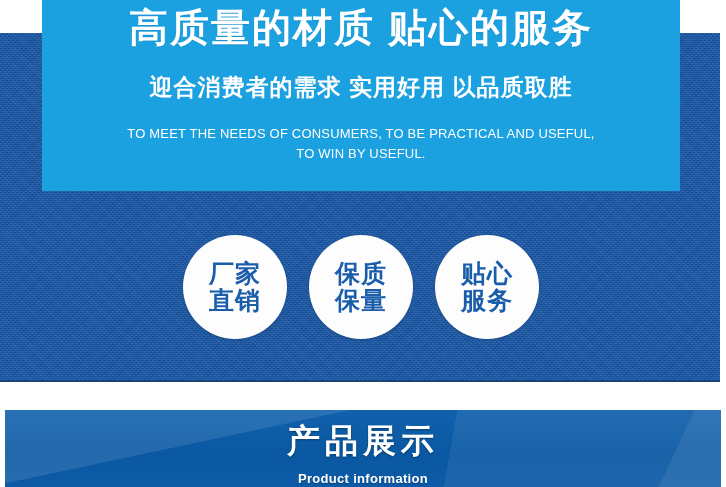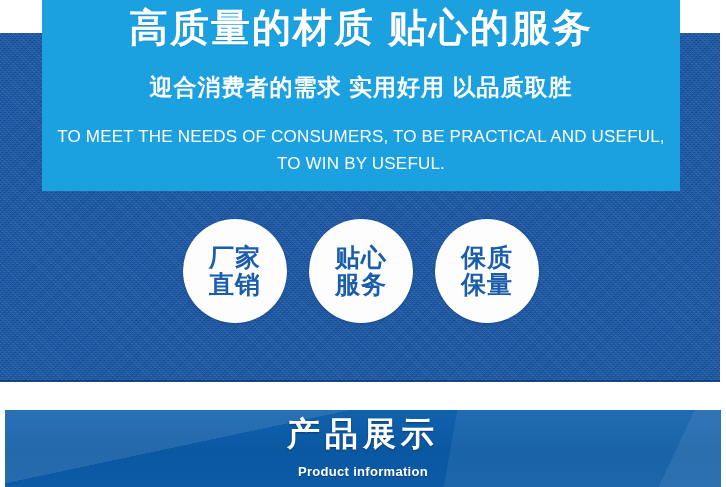--- a/index.html
+++ b/index.html
@@ -69,32 +69,32 @@
     padding-top: 12px;
     font-size: 23px;
     font-weight: bold;
     letter-spacing: 1px;
     line-height: 1.2;
     white-space: nowrap;
   }
   .headline-sub-en {
     margin: 0;
     padding-top: 11px;
-    font-size: 17px;
+    font-size: 13px;
     font-weight: normal;
     letter-spacing: 0.2px;
     line-height: 1.55;
   }
   .headline-sub-en span { display: block; }
 
   
   .circles-row {
     position: absolute;
     left: 42px;
-    top: 216px;
+    top: 232px;
     width: 638px;
     height: 110px;
     display: flex;
     justify-content: center;
     align-items: center;
     gap: 22px;
   }
   .circle {
     width: 104px;
     height: 104px;
@@ -139,21 +139,21 @@
     height: 100%;
     background: linear-gradient(115deg, rgba(255,255,255,0.00) 0%,
                                         rgba(255,255,255,0.00) 45%,
                                         rgba(255,255,255,0.07) 45%,
                                         rgba(255,255,255,0.07) 100%);
     pointer-events: none;
   }
   .product-title {
     position: relative;
     margin: 0;
-    padding-top: 2px;
+    padding-top: 9px;
     font-size: 33px;
     font-weight: bold;
     letter-spacing: 5px;
     text-shadow: 0 1px 2px rgba(0,0,0,0.35);
     z-index: 2;
   }
   .product-subtitle {
     position: relative;
     margin: 0;
     padding-top: 7px;
@@ -197,26 +197,26 @@
       <span>TO WIN BY USEFUL.</span>
     </p>
   </div>
 
   <div class="circles-row">
     <div class="circle">
       <span>厂家</span>
       <span>直销</span>
     </div>
     <div class="circle">
+      <span>保质</span>
+      <span>保量</span>
+    </div>
+    <div class="circle">
       <span>贴心</span>
       <span>服务</span>
-    </div>
-    <div class="circle">
-      <span>保质</span>
-      <span>保量</span>
     </div>
   </div>
 
   <div class="product-banner">
     <div class="product-title">产品展示</div>
     <div class="product-subtitle">Product information</div>
   </div>
 
 </div>
 

